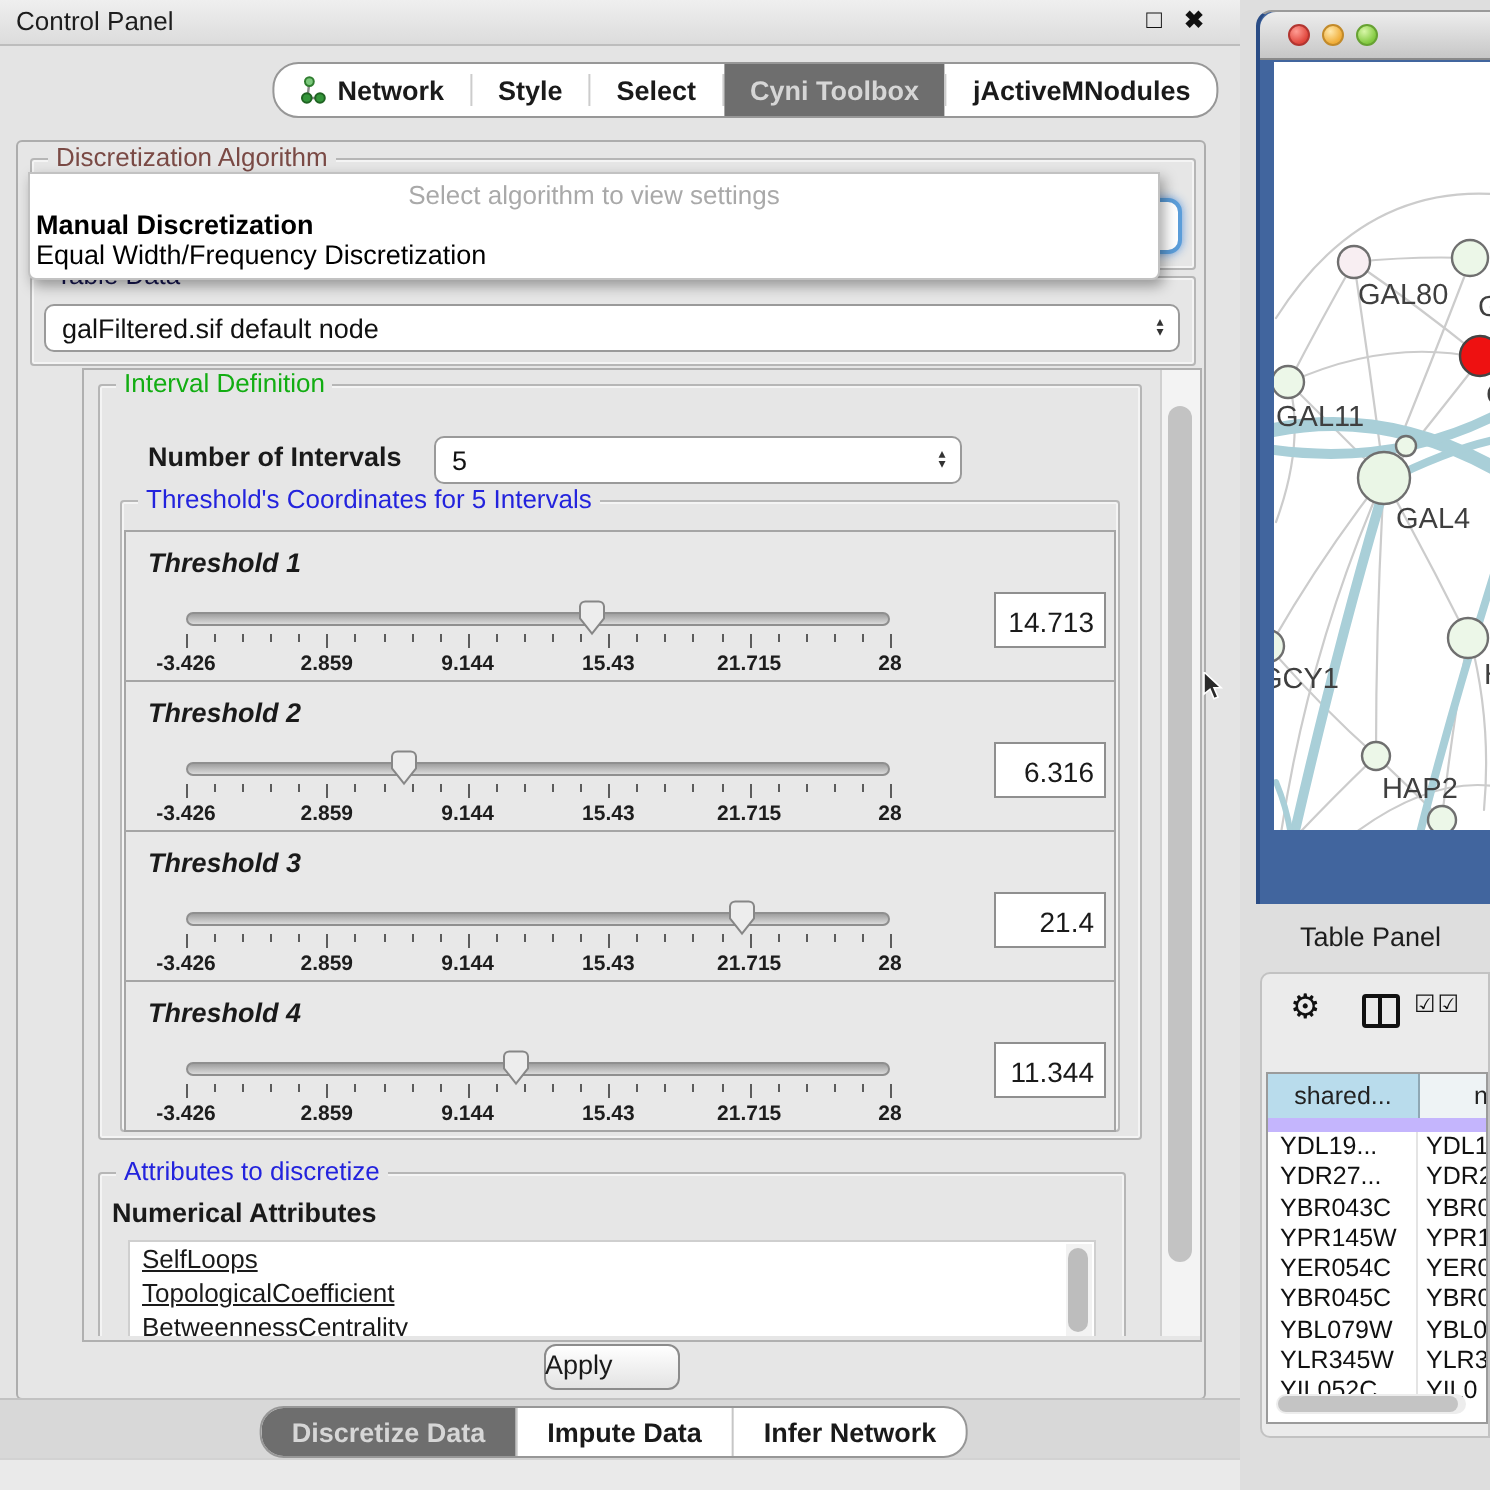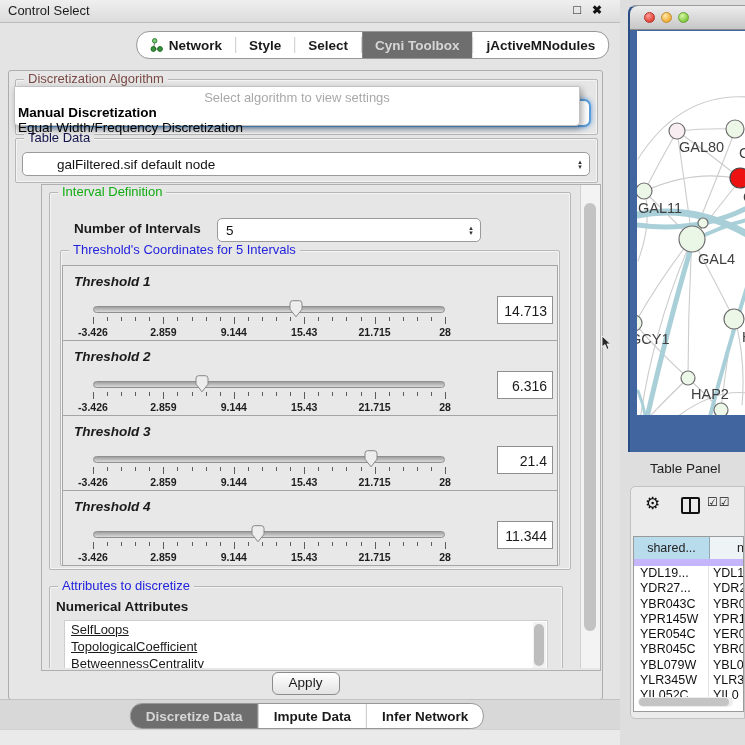--- a/index.html
+++ b/index.html
@@ -25,24 +25,24 @@
   .grp-alg{left:6px;top:8px;width:581px;height:54px;}
   .grp-alg .group-title{color:var(--title_maroon);}
   .combo-focus{position:absolute;left:6px;top:19px;right:6px;height:24px;background:#fff;border:2px solid var(--focus_ring);border-radius:7px;box-shadow:0 0 5px rgba(90,150,220,.95);}
 
   .grp-table{left:6px;top:67px;width:581px;height:43px;}
   .grp-table .group-title{color:#15154d;}
   .combo{position:absolute;background:#fff;border:1px solid #9a9a9a;border-radius:5px;display:flex;align-items:center;}
   .combo .combo-text{flex:1;padding-left:8px;font-size:13.5px;color:#111;overflow:hidden;white-space:nowrap;}
   .combo .spinner{width:18px;display:flex;flex-direction:column;align-items:center;justify-content:center;color:#333;}
   .combo .spinner span{font-size:7px;line-height:5px;}
-  .combo-tabledata{left:6px;top:13px;right:7px;height:22px;padding-left:26px;}
+  .combo-tabledata{left:6px;top:13px;right:7px;height:22px;}
 
   
-  .popup{position:absolute;left:14px;top:86px;width:566px;height:40px;background:#fff;border:1px solid #c2c2c2;border-radius:0 0 4px 4px;box-shadow:2px 3px 7px rgba(0,0,0,.35);z-index:60;padding-top:3px;box-sizing:border-box;}
+  .popup{position:absolute;left:14px;top:86px;width:566px;height:54px;background:#fff;border:1px solid #c2c2c2;border-radius:0 0 4px 4px;box-shadow:2px 3px 7px rgba(0,0,0,.35);z-index:60;padding-top:3px;box-sizing:border-box;}
   .popup-placeholder{text-align:center;color:#a9a9a9;font-size:13px;height:15px;line-height:15px;}
   .popup-option{font-size:13.5px;height:15px;line-height:15px;padding-left:3px;color:#000;}
   .popup-option.first{font-weight:bold;}
 
   
   .scrollpanel{position:absolute;left:32px;top:113px;width:558px;height:485px;border:1px solid #b0b0b0;background:#e6e6e6;}
   .viewport{position:absolute;left:0;top:0;width:537px;height:483px;overflow:hidden;}
   .vscroll{position:absolute;right:0;top:0;width:19px;height:483px;background:#f3f3f3;border-left:1px solid #d0d0d0;}
   .vscroll .thumb{position:absolute;left:3px;width:12px;border-radius:6px;background:#c3c3c3;}
   .hint-cursor{position:absolute;z-index:80;}
@@ -69,21 +69,21 @@
   .value-box{position:absolute;right:4px;top:30px;width:56px;height:28px;background:#fff;border:1px solid #8f8f8f;font-size:14px;line-height:28px;text-align:right;padding-right:5px;box-sizing:border-box;}
 
   .grp-attr{left:7px;top:401px;width:512px;height:110px;}
   .grp-attr > .group-title{color:var(--title_blue);}
   .attr-heading{position:absolute;left:6px;top:12px;font-weight:bold;font-size:13.5px;}
   .attr-list{position:absolute;left:14px;top:33px;right:14px;height:60px;background:#fff;border:1px solid #cfcfcf;overflow:hidden;text-decoration:underline;}
   .attr-item{font-size:13px;line-height:17px;padding-left:6px;white-space:nowrap;}
   .attr-scroll{position:absolute;right:1px;top:1px;bottom:1px;width:13px;background:#f2f2f2;}
   .attr-scroll .thumb2{position:absolute;left:1px;top:2px;width:10px;height:42px;border-radius:5px;background:#bdbdbd;}
 
-  .apply-btn{position:absolute;left:50%;transform:translateX(-50%);top:601px;width:66px;height:21px;background:linear-gradient(#ffffff,#e3e3e3);border:1px solid #8c8c8c;border-radius:6px;font-size:13.5px;text-align:center;line-height:20px;}
+  .apply-btn{position:absolute;left:50%;transform:translateX(-50%);top:601px;width:66px;height:21px;background:linear-gradient(#ffffff,#e3e3e3);border:1px solid #8c8c8c;border-radius:6px;font-size:13.5px;text-align:left;line-height:20px;}
 
   .strip-tabs{position:absolute;left:0;top:699px;width:620px;height:30px;background:#d8d8d8;border-top:1px solid #c2c2c2;}
   .strip-bottom{position:absolute;left:0;top:729px;width:745px;height:16px;background:#eaeaea;border-top:1px solid #d2d2d2;}
   .bottombar{position:absolute;top:703px;left:307px;transform:translateX(-50%);height:24px;display:flex;background:#fff;border:1px solid #979797;border-radius:12px;overflow:hidden;z-index:5;}
   .btab{display:flex;align-items:center;padding:0 15px;font-weight:600;font-size:13.5px;color:#1a1a1a;white-space:nowrap;border-left:1px solid #c6c6c6;}
   .btab:first-child{border-left:none;}
   .btab.selected{background:var(--selected_tab_bg);color:#d6d6d6;border-left:none;}
 
   
   .right-bg{position:absolute;left:620px;top:0;width:125px;height:745px;background:#dedede;}
@@ -113,21 +113,21 @@
   .tp-hscroll .thumb3{position:absolute;left:1px;top:1px;height:8px;width:90px;border-radius:4px;background:#c4c4c4;}
 
   .net-label{font-size:14.5px;fill:#3f3f3f;}
 </style>
 </head>
 <body>
 
 <div id="root">
 
   <div class="cp-titlebar">
-    <span class="cp-title">Control Select</span>
+    <span class="cp-title">Control Panel</span>
     <span class="cp-float">□</span>
     <span class="cp-close">✖</span>
   </div>
 
   <div class="tabbar">
       <div class="tab">
         <svg width="13" height="14" viewBox="0 0 13 14">
           <line x1="4.5" y1="3" x2="3.5" y2="11" stroke="#8a8a8a" stroke-width="1.2"></line>
           <line x1="3.5" y1="11" x2="9.5" y2="11" stroke="#8a8a8a" stroke-width="1.2"></line>
           <circle cx="4.5" cy="2.8" r="2.2" fill="#7cc87c" stroke="#2f7d2f"></circle>

